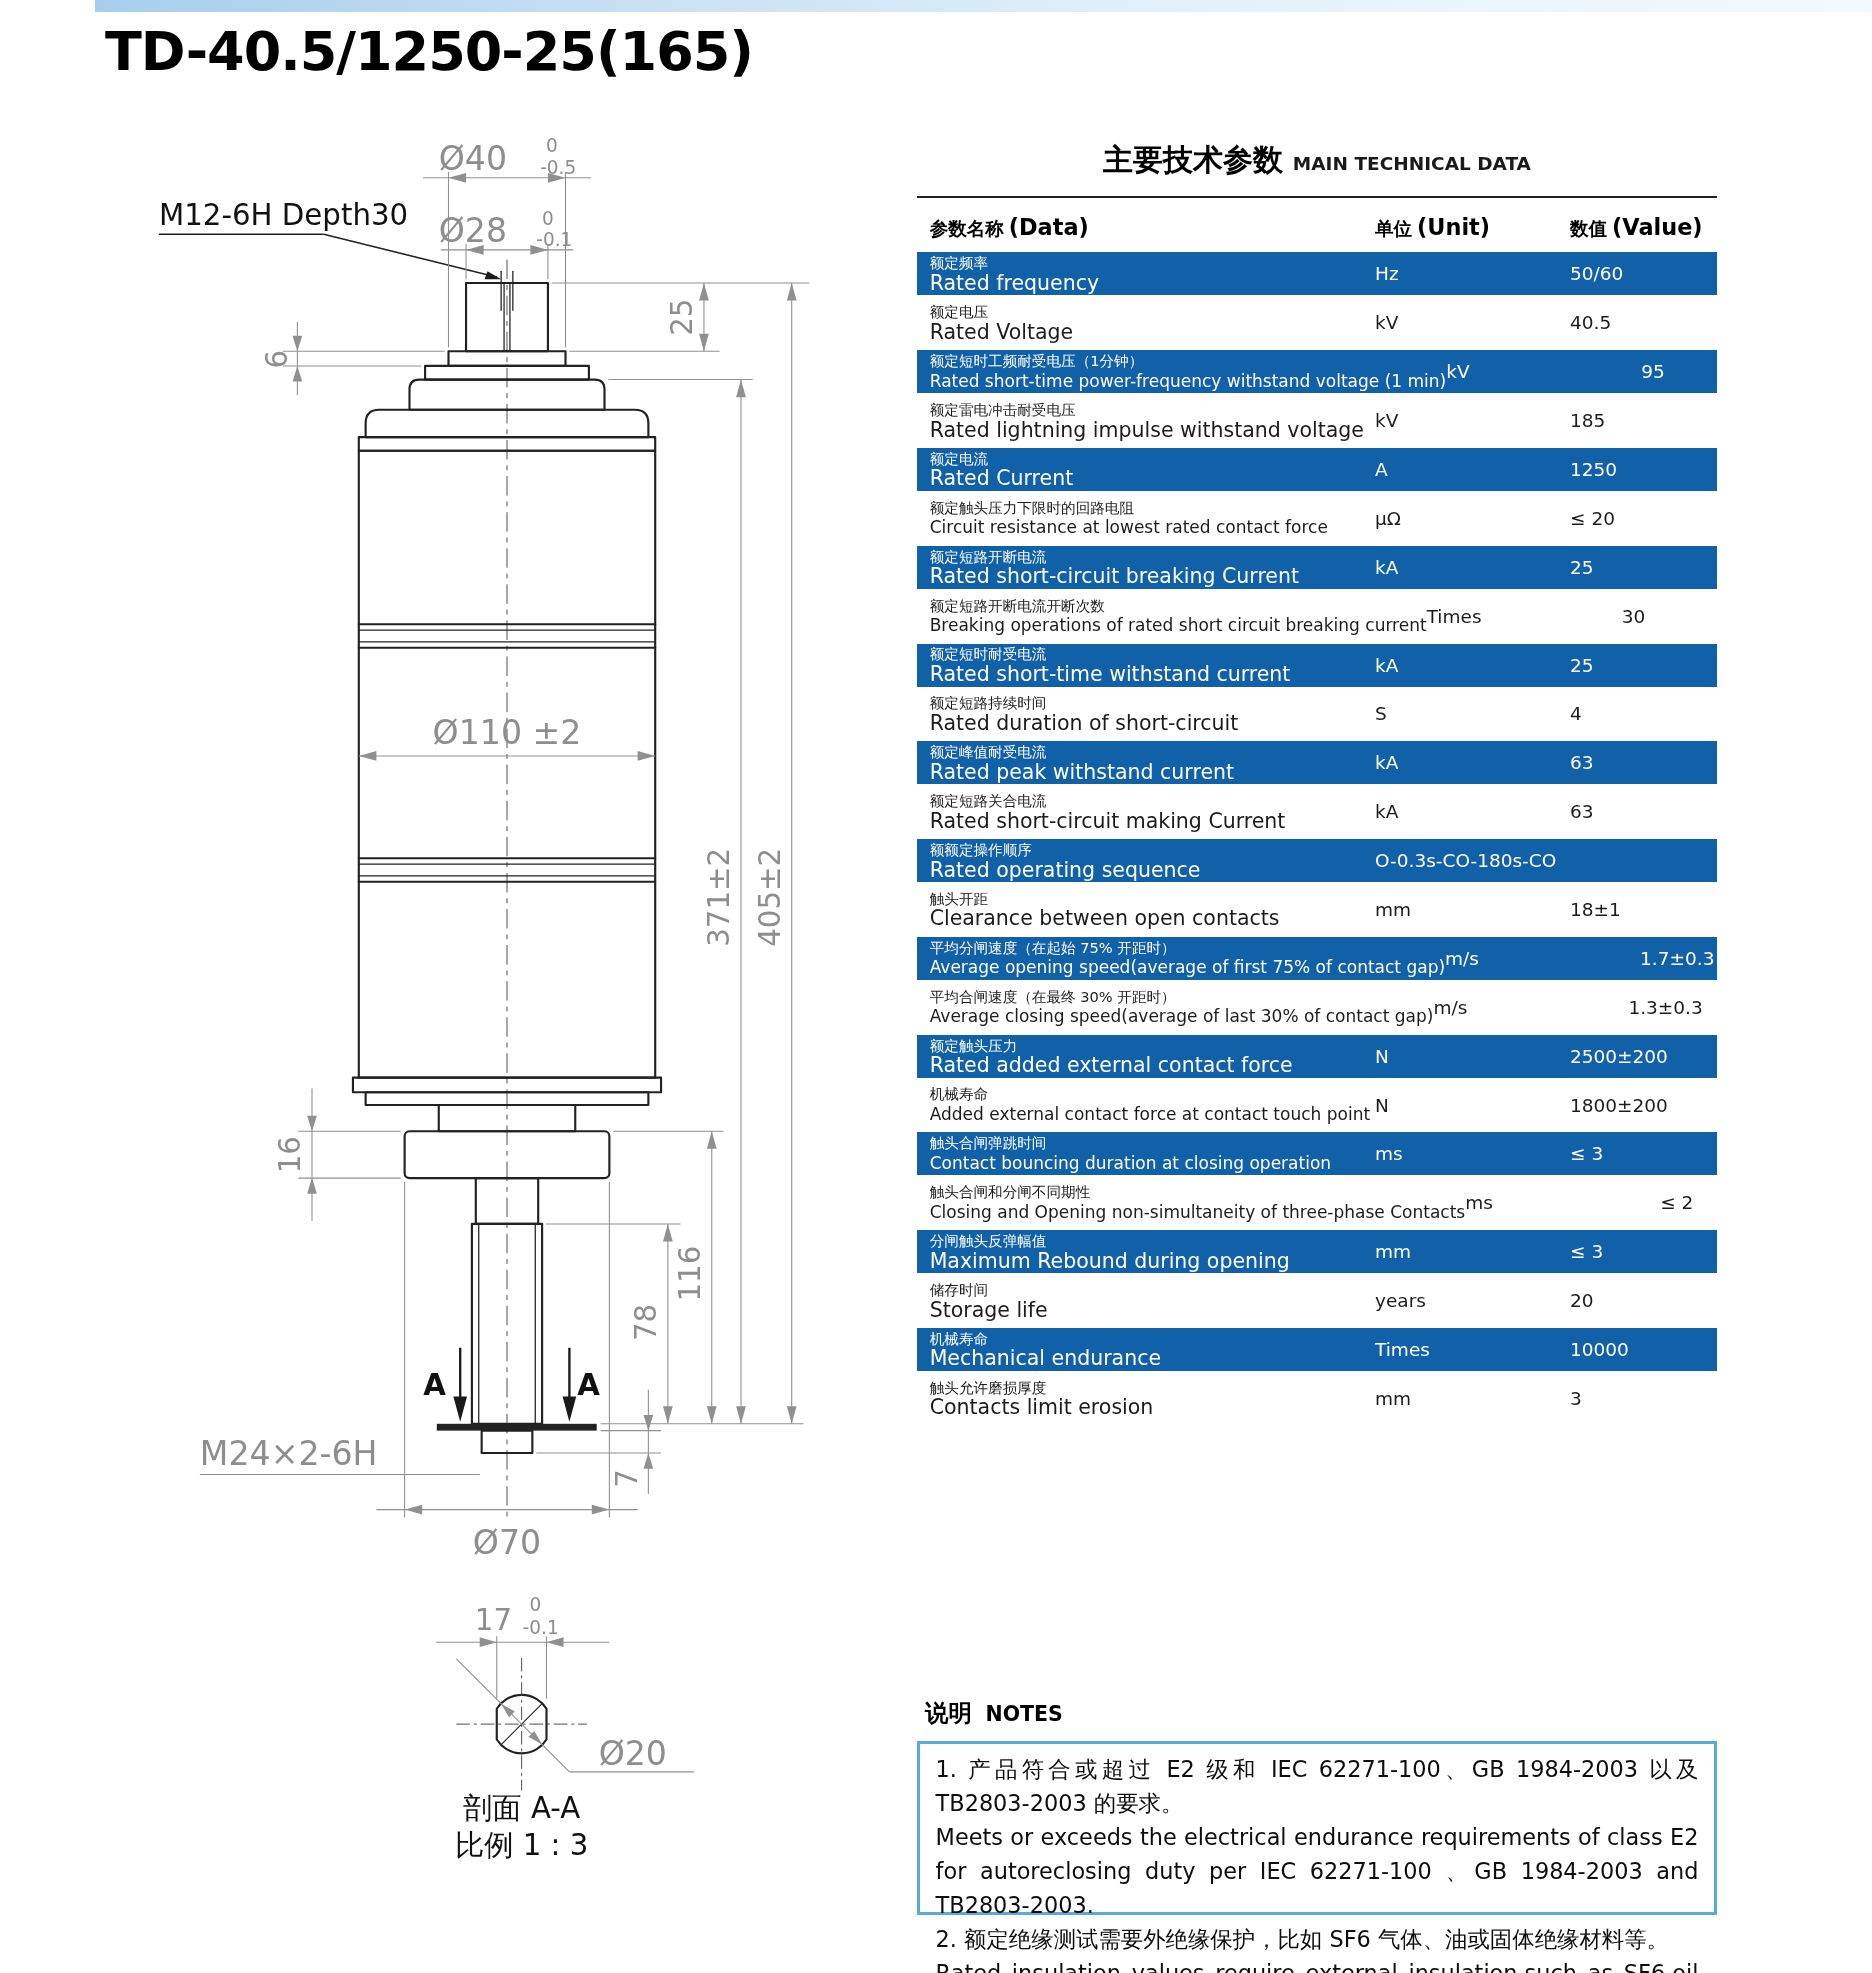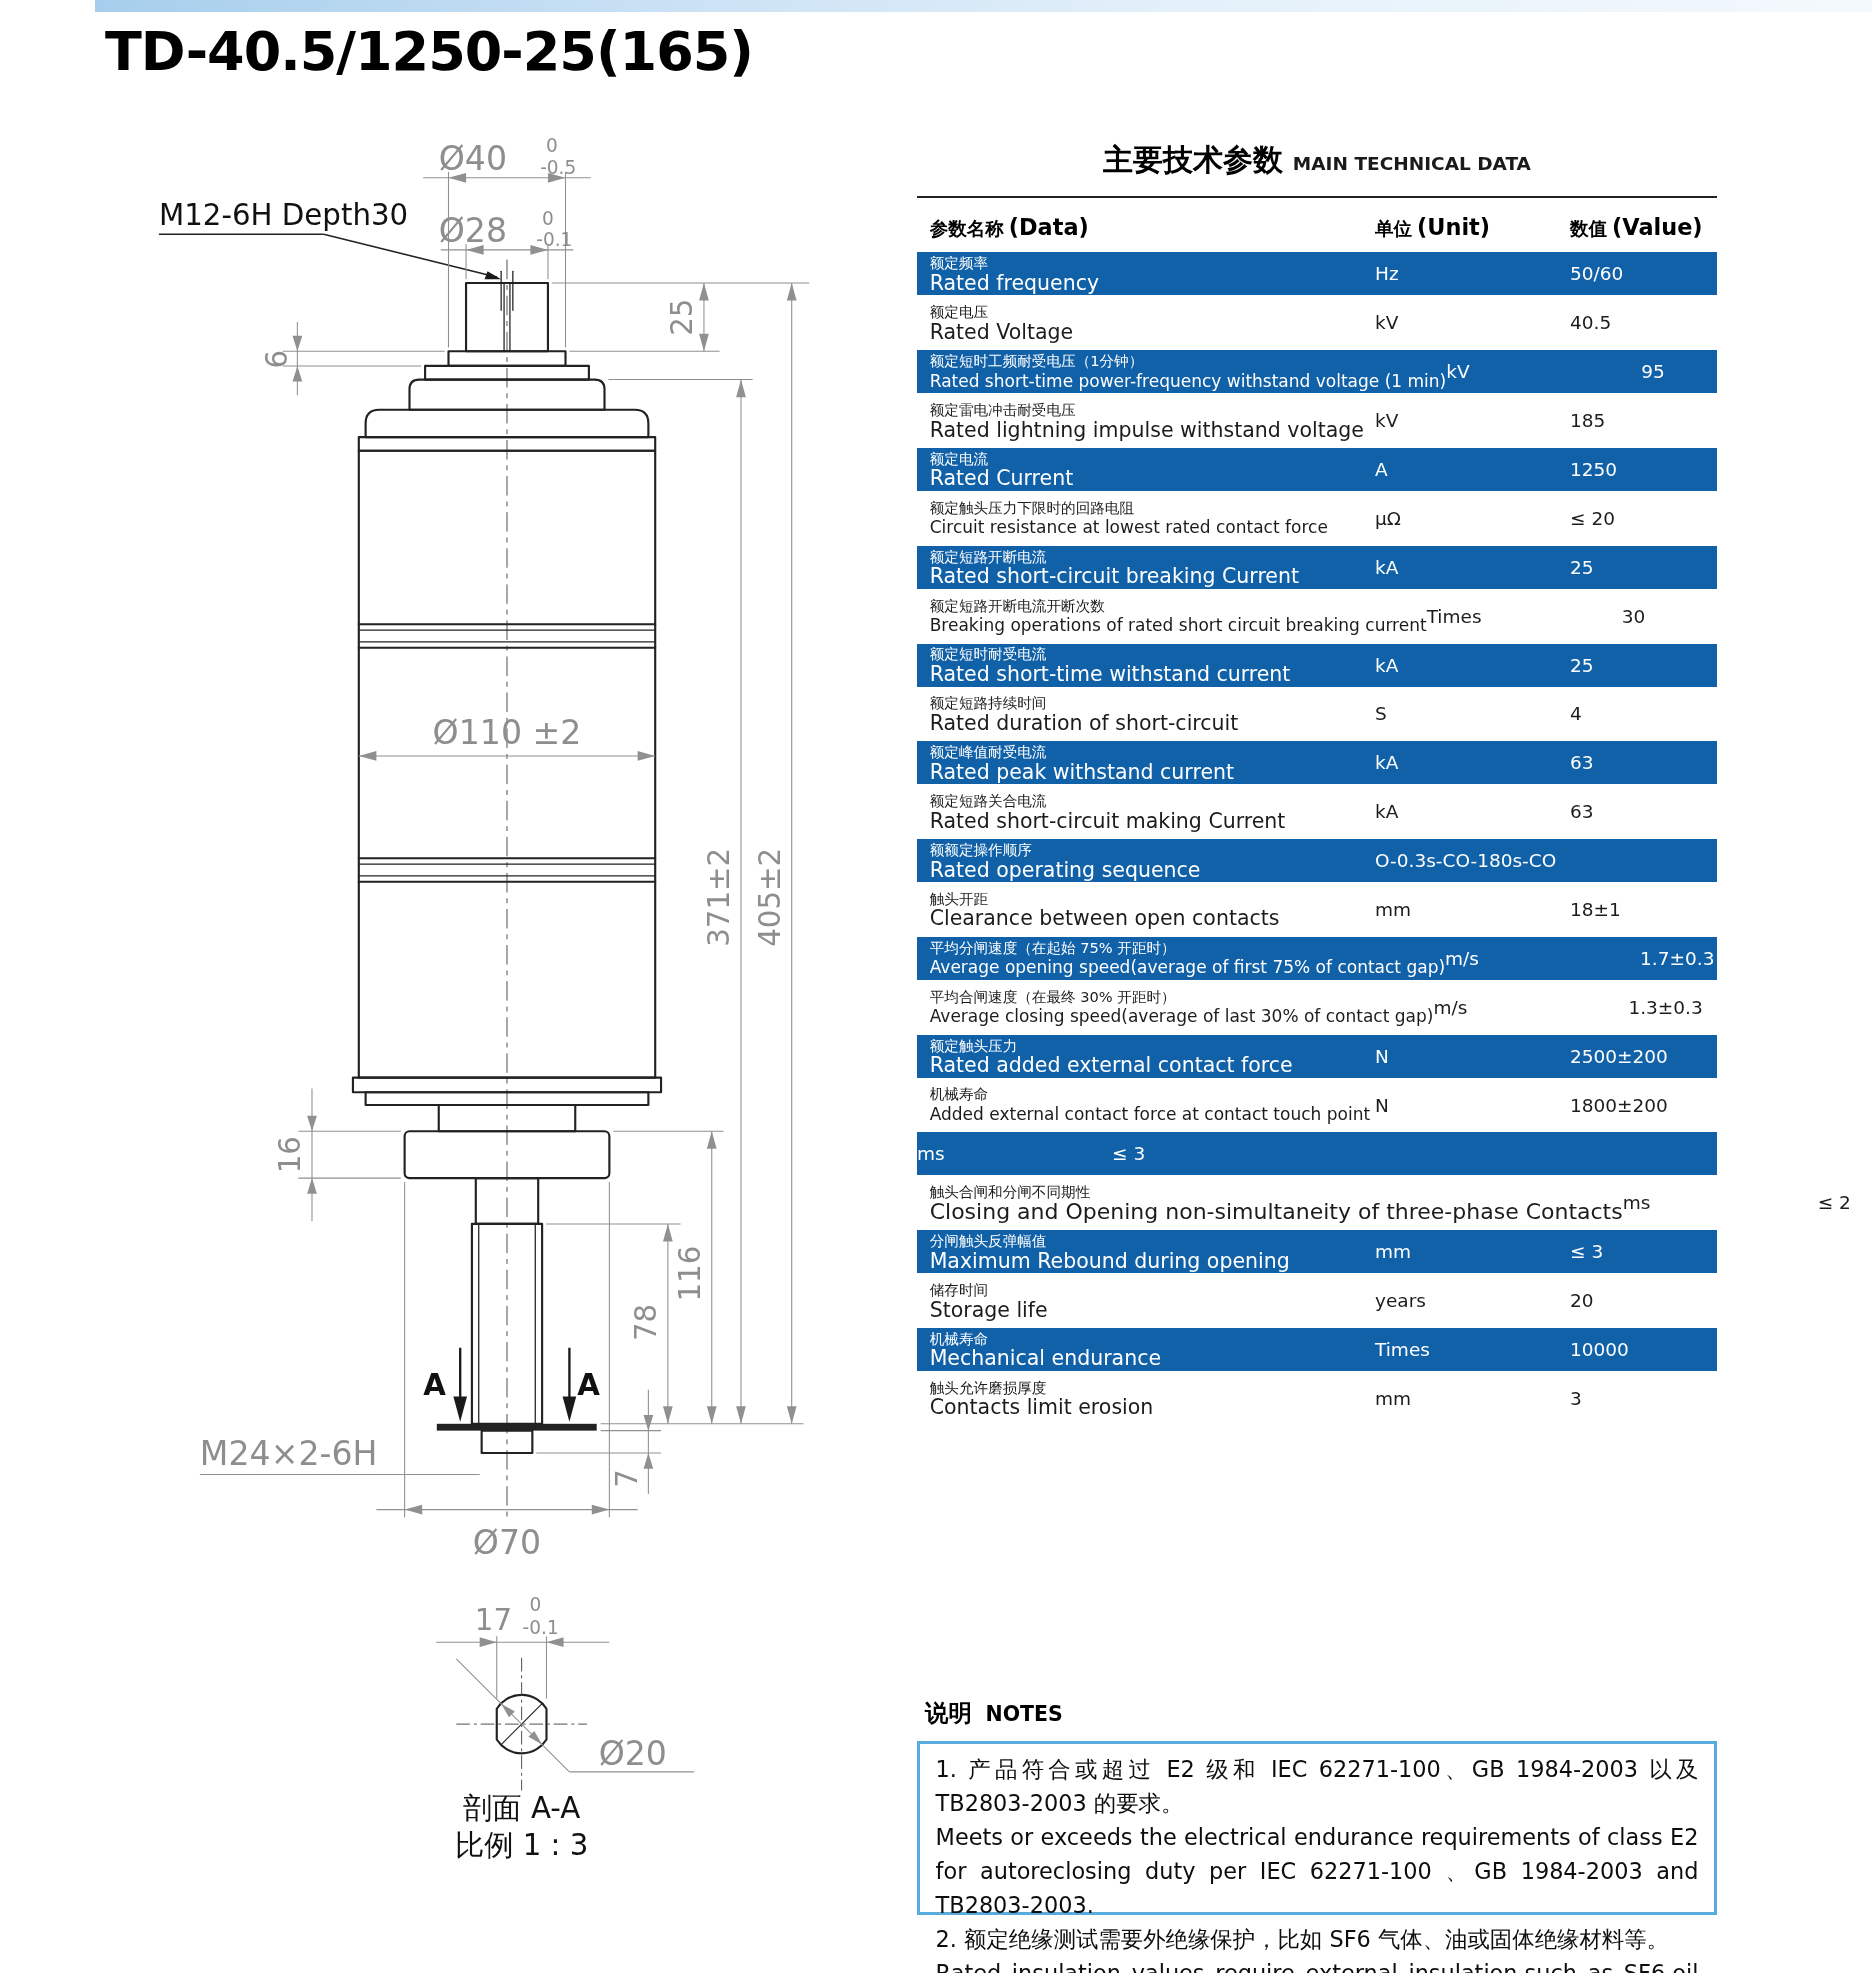--- a/index.html
+++ b/index.html
@@ -403,28 +403,32 @@
   <div class="trow">
     <div class="cell-name">
       <span class="zh">机械寿命</span>
       <span class="en" style="font-size: 17px;">Added external contact force at contact touch point</span>
     </div>
     <div class="cell-unit unit">N</div>
     <div class="cell-value value">1800±200</div>
   </div>
 
   <div class="trow hl">
+    <div class="cell-name">
+      <span class="zh">触头合闸弹跳时间</span>
+      <span class="en" style="font-size: 17px;">Contact bouncing duration at closing operation</span>
+    </div>
     <div class="cell-unit unit">ms</div>
     <div class="cell-value value">≤ 3</div>
   </div>
 
   <div class="trow">
     <div class="cell-name">
       <span class="zh">触头合闸和分闸不同期性</span>
-      <span class="en" style="font-size: 22px;">Closing and Opening non-simultaneity of three-phase Contacts</span>
+      <span class="en" style="font-size: 17px;">Closing and Opening non-simultaneity of three-phase Contacts</span>
     </div>
     <div class="cell-unit unit">ms</div>
     <div class="cell-value value">≤ 2</div>
   </div>
 
   <div class="trow hl">
     <div class="cell-name">
       <span class="zh">分闸触头反弹幅值</span>
       <span class="en">Maximum Rebound during opening</span>
     </div>

